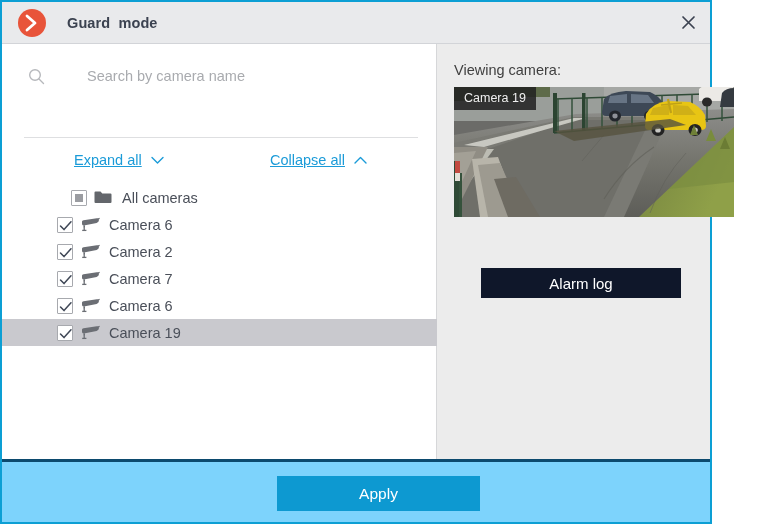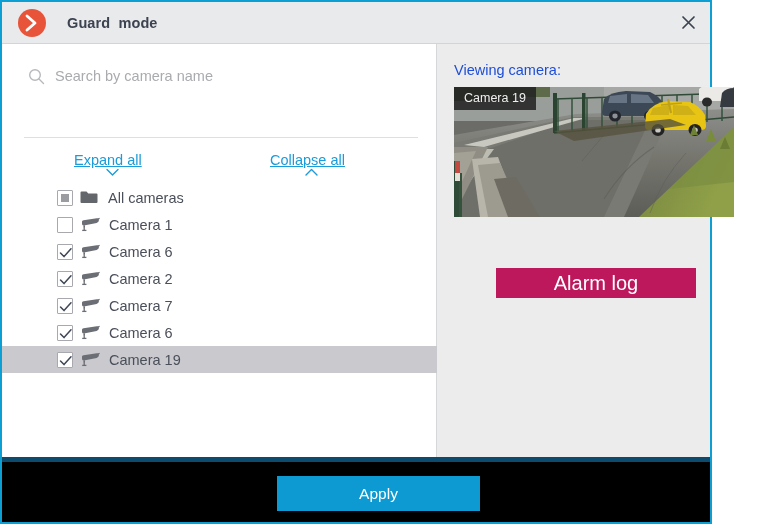--- a/index.html
+++ b/index.html
@@ -89,20 +89,21 @@
 
   
   .search-row {
     position: absolute;
     left: 0; top: 12px;
     width: 435px;
     height: 40px;
     display: flex;
     align-items: center;
     cursor: text;
+    gap: 32px;
   }
   .search-icon { margin-left: 26px; flex: 0 0 auto; display: block; }
   .search-placeholder {
     margin-left: 10px;
     font-size: 14.5px;
     color: #a9abaf;
   }
   .search-underline {
     position: absolute;
     left: 22px; top: 93px;
@@ -117,21 +118,20 @@
     left: 22px; top: 104px;
     width: 394px;
     height: 30px;
   }
   .link-grp {
     position: absolute;
     display: flex;
     align-items: center;
     cursor: pointer;
     top: 4px;
-    flex-direction: column;
   }
   .link-grp.expand { left: 50px; }
   .link-grp.collapse { left: 246px; }
   .link-text {
     font-size: 14.5px;
     color: #1b9bd8;
     text-decoration: underline;
   }
   .chev { margin-left: 9px; display: block; }
 
@@ -141,21 +141,21 @@
     left: 0; top: 140px;
     width: 435px;
   }
   .tree-row {
     height: 27px;
     display: flex;
     align-items: center;
     cursor: pointer;
     box-sizing: border-box;
   }
-  .tree-row.root { padding-left: 55px; }
+  .tree-row.root { padding-left: 69px; }
   .tree-row.child { padding-left: 55px; }
   .tree-row.selected { background: #c9c9ce; }
 
   .cbox {
     width: 16px; height: 16px;
     box-sizing: border-box;
     border: 1px solid #a7a9ae;
     background: #fff;
     border-radius: 1px;
     flex: 0 0 16px;
@@ -177,21 +177,21 @@
     font-size: 14.5px;
     color: #4a4f59;
     white-space: nowrap;
   }
 
   
   .viewing-label {
     position: absolute;
     left: 17px; top: 18px;
     font-size: 14.5px;
-    color: #1d4ed8;
+    color: #404040;
   }
   .video-wrap {
     position: absolute;
     left: 17px; top: 43px;
     width: 280px; height: 130px;
     overflow: hidden;
     background: #6b6b68;
     cursor: pointer;
   }
   .cam-badge {
@@ -199,36 +199,36 @@
     left: 0; top: 0;
     background: rgba(34,34,34,0.86);
     color: #efefef;
     font-size: 12.5px;
     padding: 4px 10px 5px 10px;
     z-index: 5;
     white-space: nowrap;
   }
   .alarm-btn {
     position: absolute;
-    left: 59px; top: 224px;
+    left: 44px; top: 224px;
     width: 200px; height: 30px;
-    background: #be185d;
+    background: #0f172a;
     border: none;
     color: #ffffff;
-    font-size: 20px;
+    font-size: 15px;
     font-family: "Liberation Sans", sans-serif;
     cursor: pointer;
   }
 
   
   .footer {
     flex: 0 0 60px;
     height: 60px;
-    background: #000000;
-    border-top: 5px solid #0c4a6e;
+    background: #7dd3fc;
+    border-top: 3px solid #0c4a6e;
     position: relative;
   }
   .apply-btn {
     position: absolute;
     left: 275px; top: 14px;
     width: 203px; height: 35px;
     background: #0d99d1;
     border: none;
     color: #ffffff;
     font-size: 15.5px;
@@ -287,31 +287,20 @@
       <div class="tree" id="tree">
 
         <div class="tree-row root">
           <span class="cbox indet"></span>
           <svg class="row-icon" width="19" height="15" viewBox="0 0 19 15">
             <path d="M0.5 2.5 A1 1 0 0 1 1.5 1.5 L6.5 1.5 L8.3 3.6 L16.5 3.6 A1 1 0 0 1 17.5 4.6 L17.5 12 A1 1 0 0 1 16.5 13 L1.5 13 A1 1 0 0 1 0.5 12 Z" fill="#63666b"></path>
           </svg>
           <span class="row-label">All cameras</span>
         </div>
 
-      <div class="tree-row child">
-            <span class="cbox"></span>
-            <svg class="row-icon" width="20" height="15" viewBox="0 0 20 15">
-              <path d="M3.5 3.2 L16.8 1.2 Q19 1 19 3 Q19 5.3 16.6 5.9 L3.8 8.4 Q2 8.7 2 6.8 L2 4.6 Q2 3.4 3.5 3.2 Z" fill="#6b6e74"></path>
-              <path d="M5 8.2 L5 10.2 L3.4 10.2 L3.4 8.6 Z" fill="#6b6e74"></path>
-              <path d="M4.2 10 L4.2 13.6" stroke="#6b6e74" stroke-width="1.3"></path>
-              <path d="M2.2 13.4 L6.4 13.4" stroke="#6b6e74" stroke-width="1.3"></path>
-              <path d="M17.4 2.2 L19.6 1.4" stroke="#6b6e74" stroke-width="1.2"></path>
-            </svg>
-            <span class="row-label">Camera 1</span>
-          </div>
           <div class="tree-row child">
             <span class="cbox">
               <svg width="14" height="12" viewBox="0 0 14 12">
                 <path d="M1.5 6 L5 9.6 L12 1.8" stroke="#3f4756" stroke-width="1.5" fill="none" stroke-linecap="round" stroke-linejoin="round"></path>
               </svg>
             </span>
             <svg class="row-icon" width="20" height="15" viewBox="0 0 20 15">
               <path d="M3.5 3.2 L16.8 1.2 Q19 1 19 3 Q19 5.3 16.6 5.9 L3.8 8.4 Q2 8.7 2 6.8 L2 4.6 Q2 3.4 3.5 3.2 Z" fill="#6b6e74"></path>
               <path d="M5 8.2 L5 10.2 L3.4 10.2 L3.4 8.6 Z" fill="#6b6e74"></path>
               <path d="M4.2 10 L4.2 13.6" stroke="#6b6e74" stroke-width="1.3"></path>

